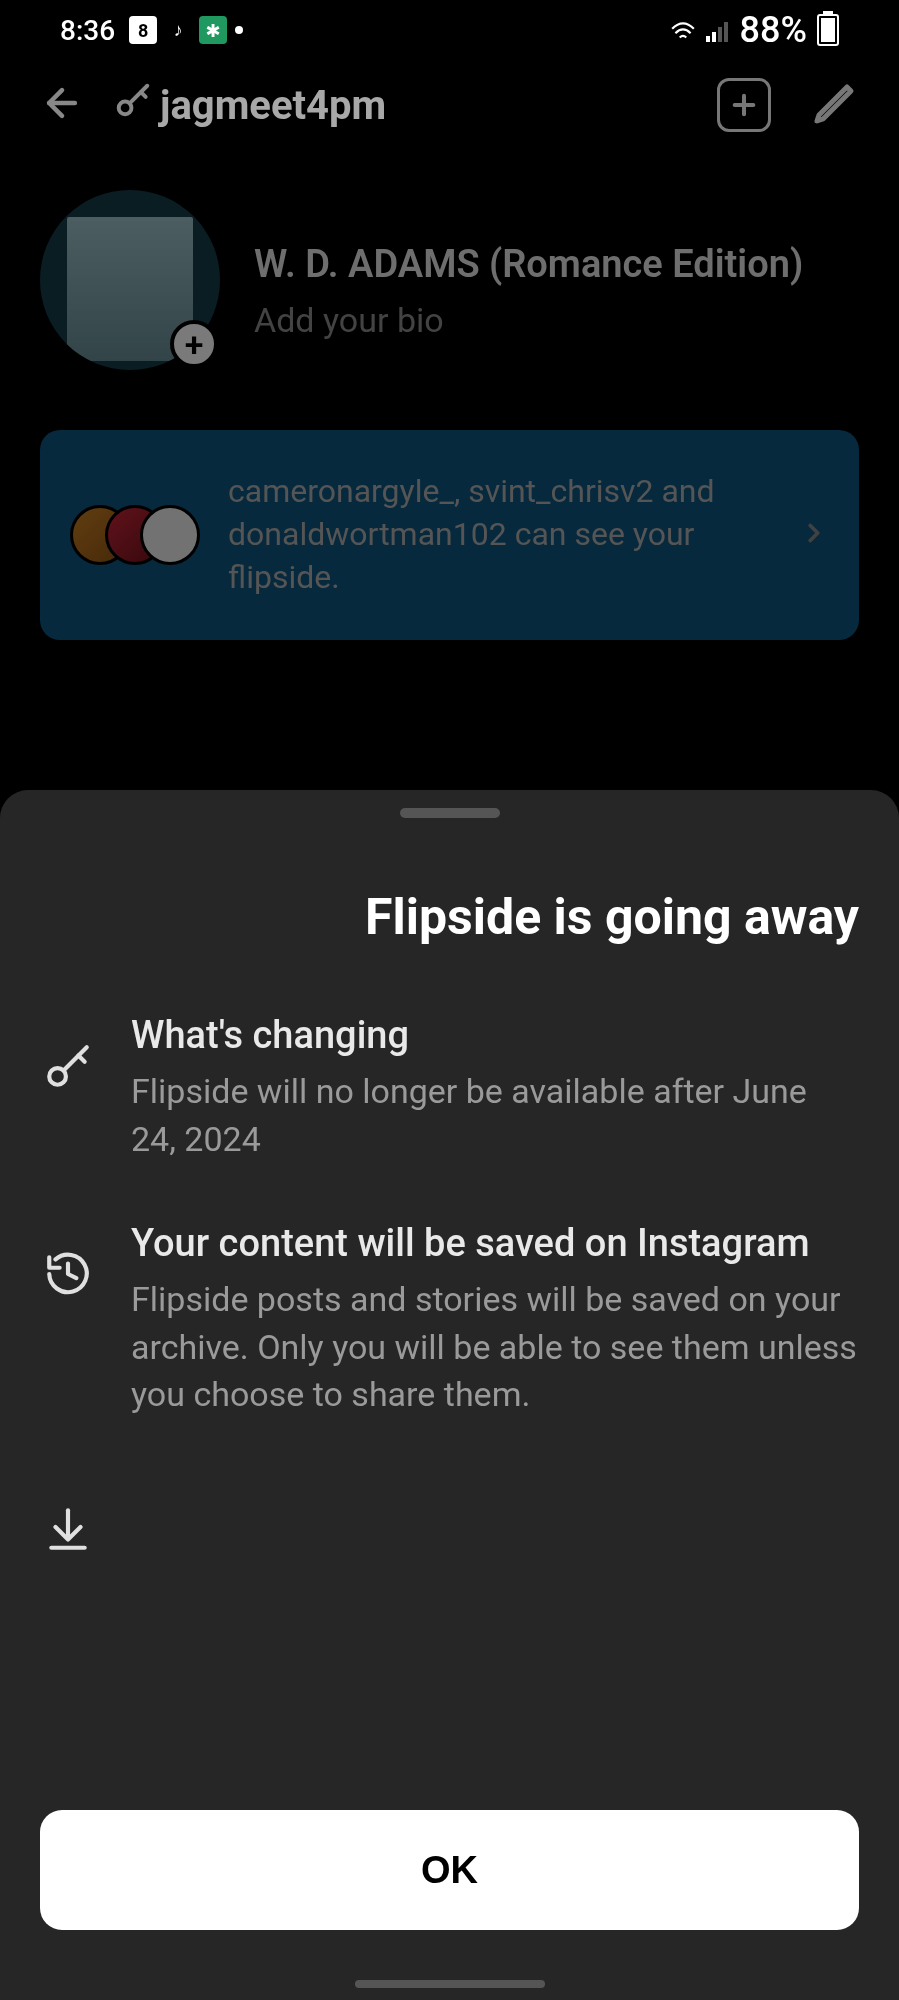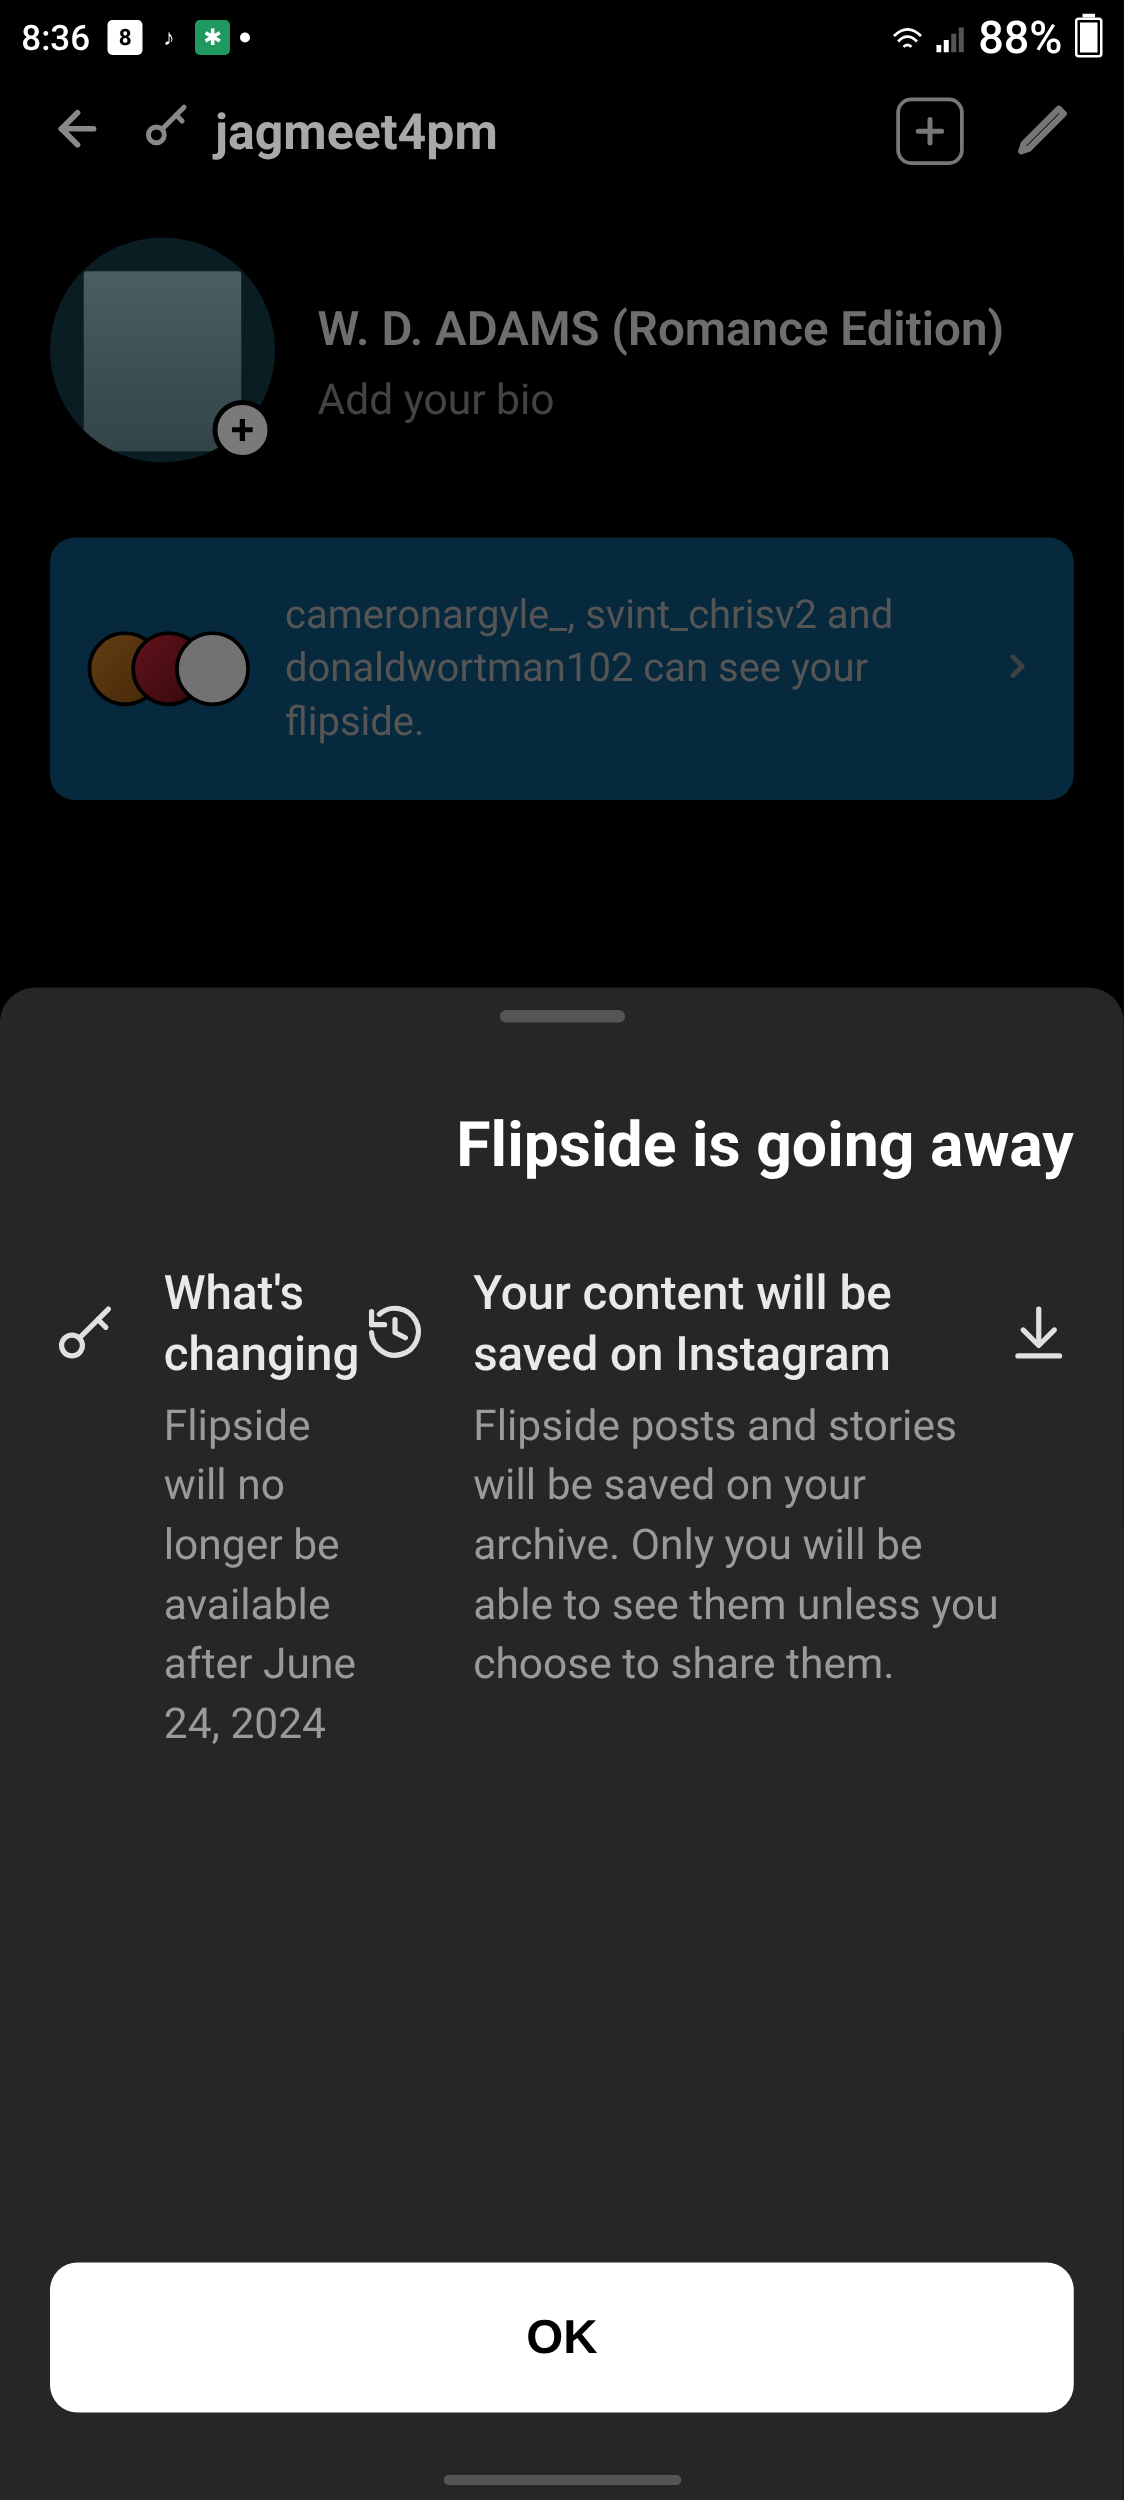--- a/index.html
+++ b/index.html
@@ -10,21 +10,21 @@
       font-family: -apple-system, BlinkMacSystemFont, "Segoe UI", Roboto, Helvetica, Arial, sans-serif;
       position: relative;
       overflow: hidden;
     }
     
     .status-bar {
       height: 60px;
       display: flex;
       align-items: center;
       justify-content: space-between;
-      padding: 0 17px;
+      padding: 0 60px;
       color: #fff;
     }
     .status-left {
       display: flex;
       align-items: center;
       gap: 14px;
       font-size: 28px;
       font-weight: 500;
     }
     .status-icons-left {
@@ -73,21 +73,21 @@
       display: flex;
       align-items: center;
       padding: 0 40px;
       gap: 30px;
     }
     .back-icon { color: #a8a8a8; }
     .header-title {
       flex: 1;
       display: flex;
       align-items: center;
-      gap: 20px;
+      gap: 8px;
       color: #a8a8a8;
       font-size: 40px;
       font-weight: 700;
     }
     .header-actions { display: flex; gap: 40px; align-items: center; }
     .plus-box {
       width: 54px; height: 54px; border: 3px solid #777; border-radius: 12px;
       display: flex; align-items: center; justify-content: center; color: #777;
     }
     
@@ -143,21 +143,21 @@
       display: flex; flex-direction: column;
     }
     .sheet-handle {
       width: 100px; height: 10px; background: #555; border-radius: 5px;
       margin: 0 auto 70px;
     }
     .sheet-title {
       color: #fff; font-size: 50px; font-weight: 700; text-align: right;
       margin-bottom: 65px;
     }
-    .sheet-items { display: flex; flex-direction: row; }
+    .sheet-items { display: flex; flex-direction: column; gap: 55px; }
     .sheet-item { display: flex; gap: 35px; align-items: flex-start; }
     .sheet-icon { width: 56px; flex-shrink: 0; color: #e0e0e0; display: flex; align-items: center; justify-content: center; margin-top: 30px; }
     .sheet-text { flex: 1; }
     .sheet-text-title { color: #e9e9e9; font-size: 38px; font-weight: 500; line-height: 1.3; margin-bottom: 8px; }
     .sheet-text-body { color: #9a9a9a; font-size: 34px; line-height: 1.4; }
     .ok-button {
       margin-top: auto;
       background: #fff; color: #000;
       border: none; border-radius: 22px;
       height: 120px;

